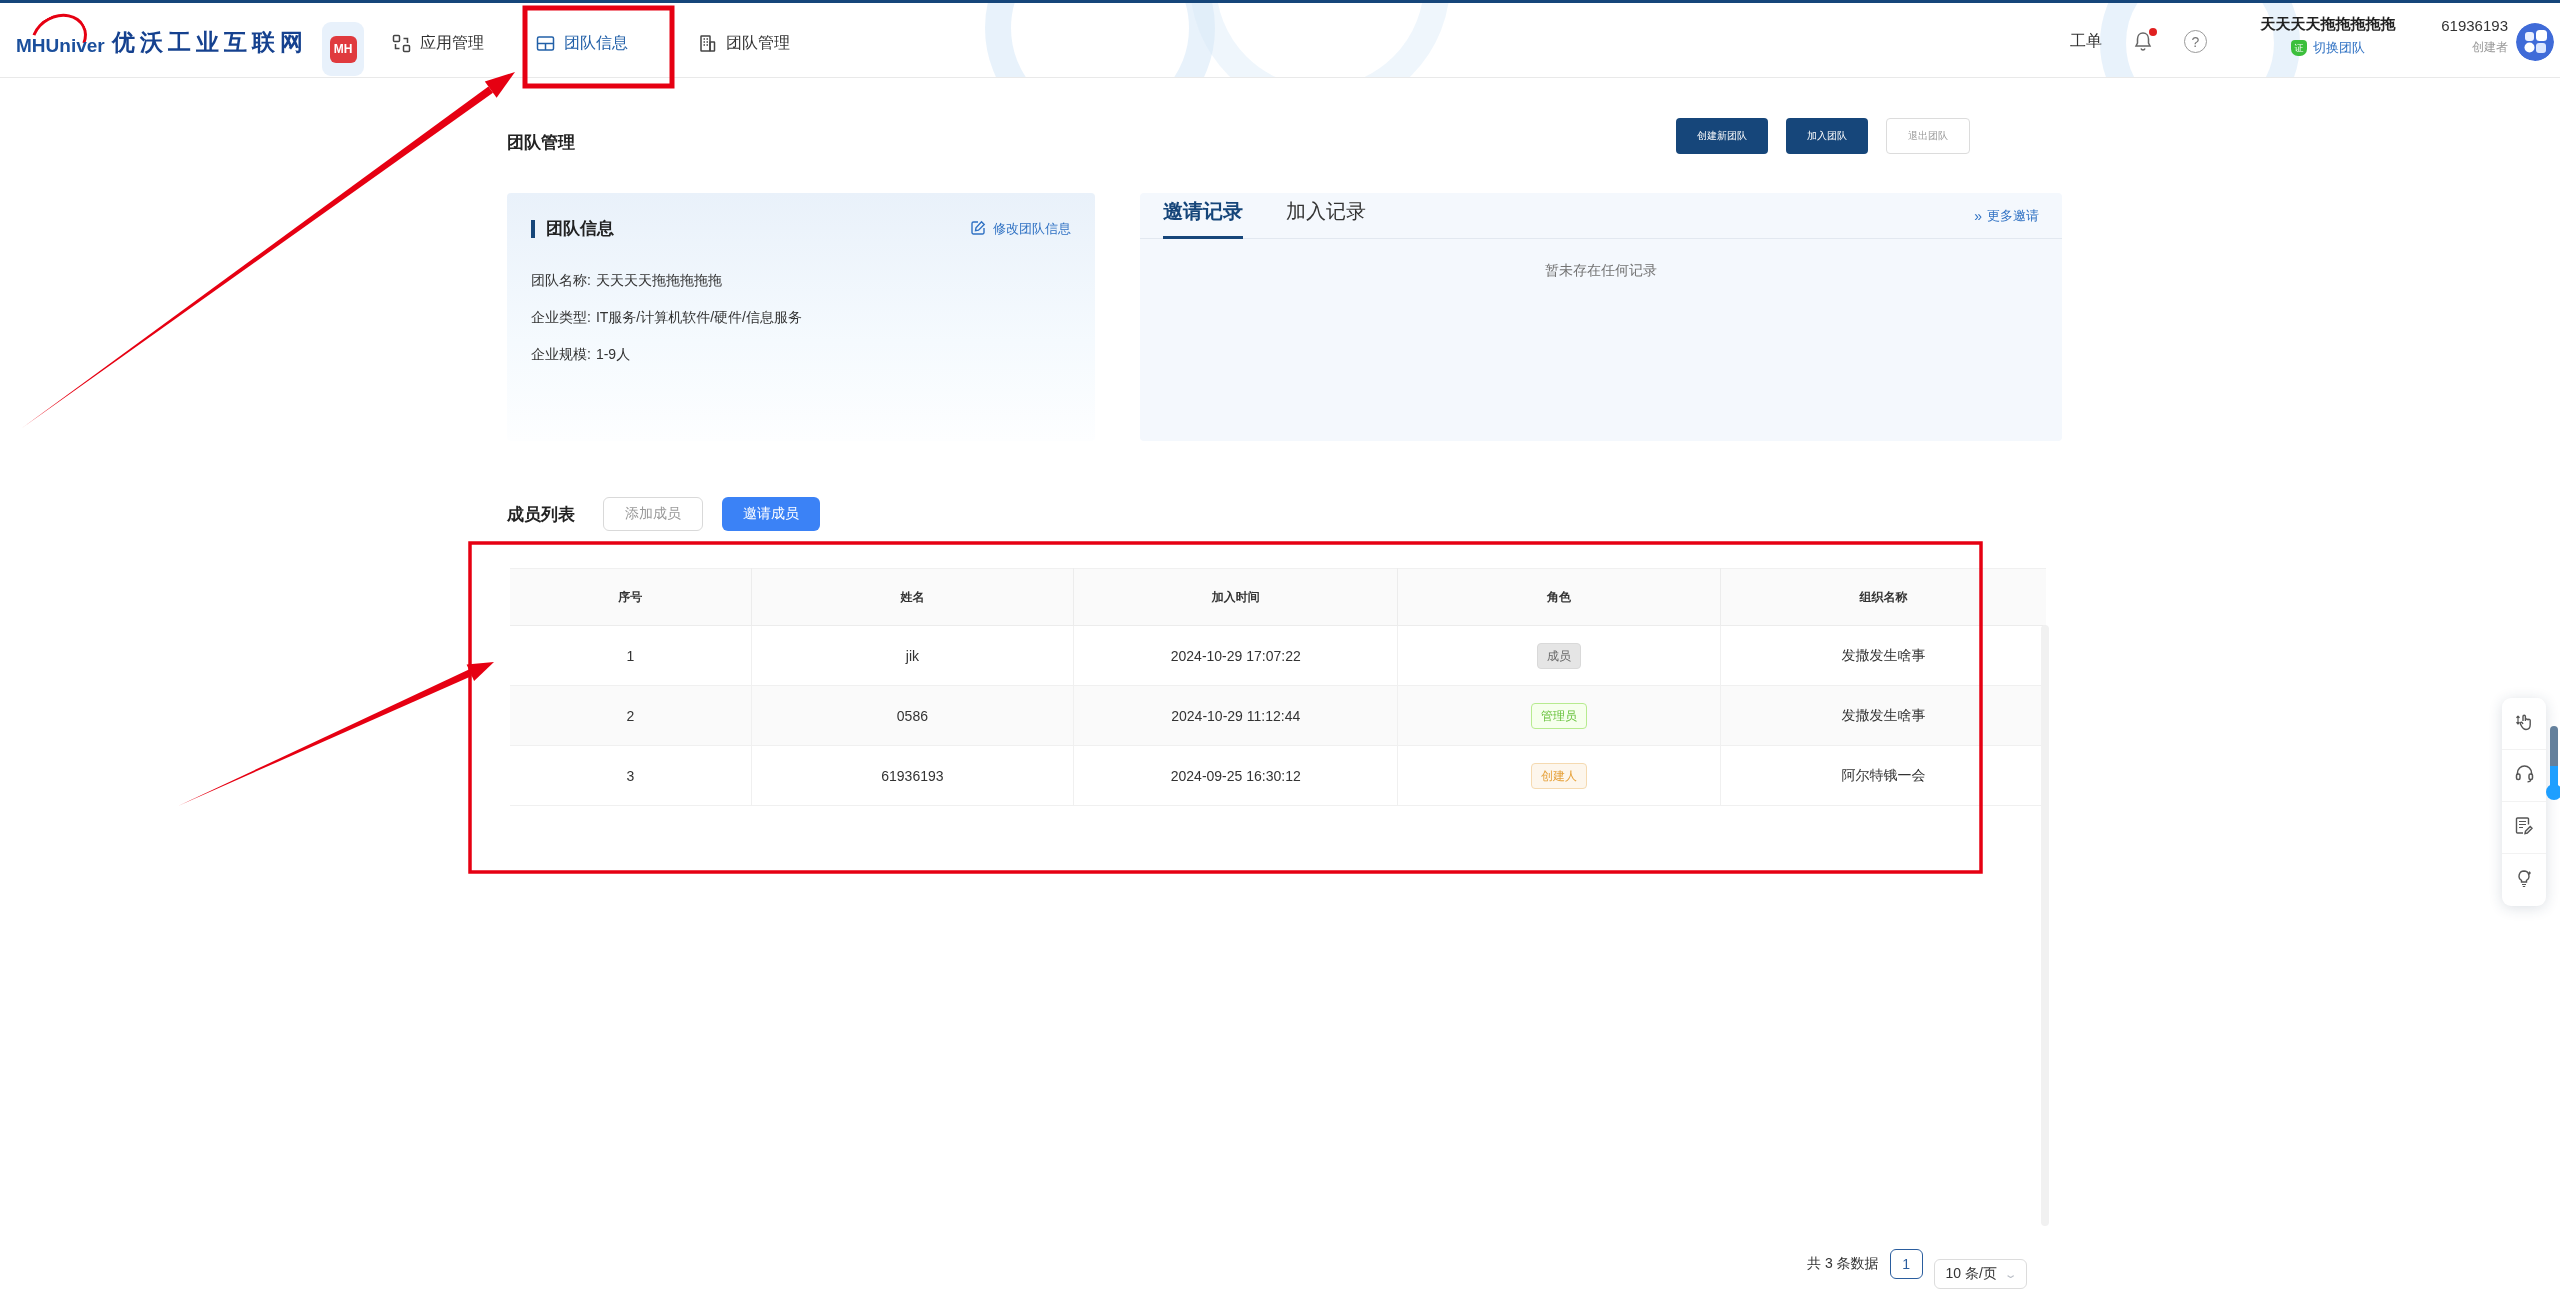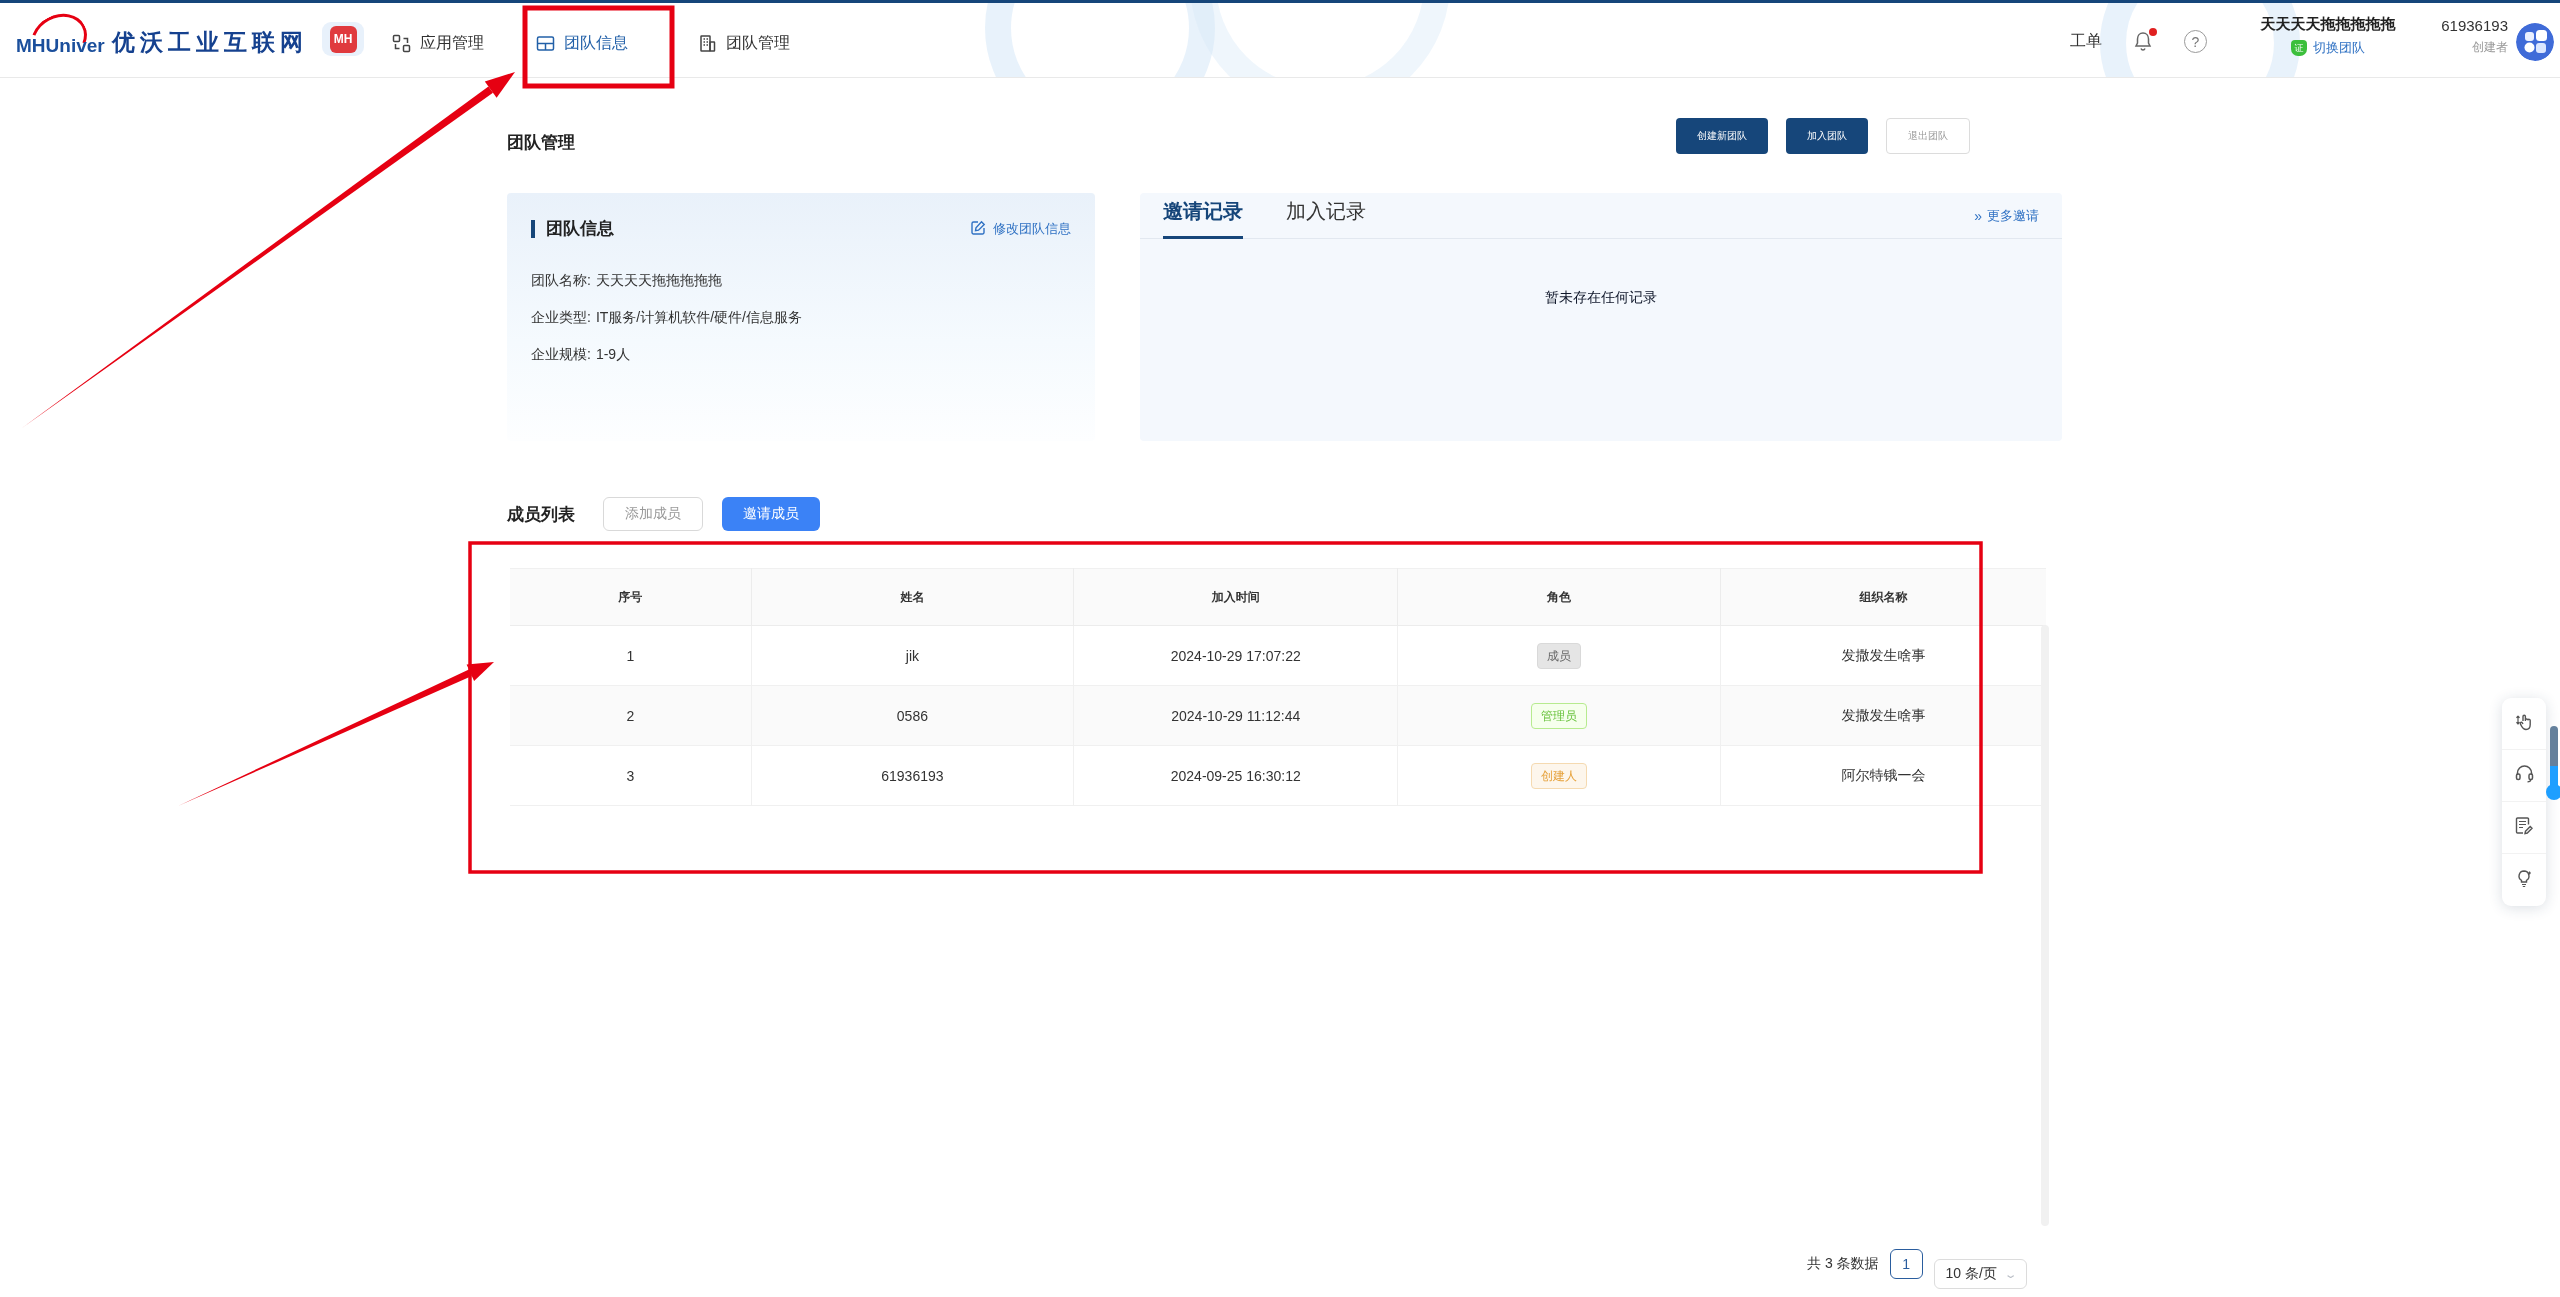--- a/index.html
+++ b/index.html
@@ -29,21 +29,21 @@
   .logo-mark { position:absolute; left:16px; top:24px; width:92px; height:34px; }
   .logo-mark .arc {
     position:absolute; left:14px; top:-12px; width:58px; height:48px;
     border:3px solid #e60012; border-radius:50%;
     border-left-color:transparent; border-bottom-color:transparent;
     transform:rotate(-28deg);
   }
   .logo-mark .mtext { position:absolute; left:0; top:8px; font-size:19px; font-weight:bold; color:#1b4f9c; letter-spacing:0; }
   .logo-text { position:absolute; left:112px; top:24px; font-size:23px; font-weight:bold; color:#15418f; letter-spacing:5px; }
 
-  .mh-chip { position:absolute; left:322px; top:19px; width:42px; height:34px; background:#e8f1fb; border-radius:9px; display:flex; align-items:center; justify-content:center; }
+  .mh-chip { position:absolute; left:322px; top:19px; width:42px; height:54px; background:#e8f1fb; border-radius:9px; display:flex; align-items:center; justify-content:center; }
   .mh-chip .inner { width:27px; height:27px; background:#e03a3e; border-radius:6px; color:#fff; font-size:12px; font-weight:bold; display:flex; align-items:center; justify-content:center; }
 
   .nav-item { position:absolute; top:3px; height:74px; display:flex; align-items:center; gap:9px; font-size:16px; color:#333; cursor:pointer; }
   .nav-item svg { display:block; }
   .nav-item.active { color:#2260a8; }
   .nav-item.active::after { content:""; position:absolute; bottom:0; left:0; right:0; height:3px; background:#16467a; }
   .nav-apps   { left:392px; }
   .nav-info   { left:536px; }
   .nav-manage { left:698px; }
 
@@ -86,21 +86,21 @@
   .info-fields .lab { margin-right:5px; }
 
   
   .card-records { position:absolute; left:1140px; top:193px; width:922px; height:248px; background:#f4f8fd; border-radius:4px; }
   .tabs-row { display:flex; align-items:flex-end; padding:0 23px; height:46px; border-bottom:1px solid #e2e8f0; }
   .tab { position:relative; font-size:20px; color:#333; padding-bottom:13px; margin-right:43px; cursor:pointer; }
   .tab.active { color:#16467a; font-weight:bold; }
   .tab.active::after { content:""; position:absolute; left:0; right:0; bottom:-1px; height:3px; background:#16467a; }
   .more-link { margin-left:auto; display:flex; align-items:center; gap:5px; color:#2f71c3; font-size:13px; padding-bottom:13px; cursor:pointer; }
   .more-link .dbl { font-size:14px; line-height:1; }
-  .empty-text { text-align:center; margin-top:50px; font-size:14px; color:#0f172a; }
+  .empty-text { text-align:center; margin-top:23px; font-size:14px; color:#737373; }
 
   
   .members-hd { position:absolute; left:507px; top:497px; height:34px; display:flex; align-items:center; }
   .members-title { font-size:17px; font-weight:bold; color:#222; margin-right:28px; }
   .btn-sm { height:34px; border-radius:6px; font-size:14px; padding:0 21px; cursor:pointer; font-family:inherit; }
   .btn-add { background:#fff; border:1px solid #d9d9d9; color:#999; margin-right:19px; }
   .btn-invite { background:#3b82f6; border:none; color:#fff; }
 
   .table-wrap { position:absolute; left:510px; top:568px; width:1536px; height:658px; }
   table { width:100%; border-collapse:collapse; table-layout:fixed; }

